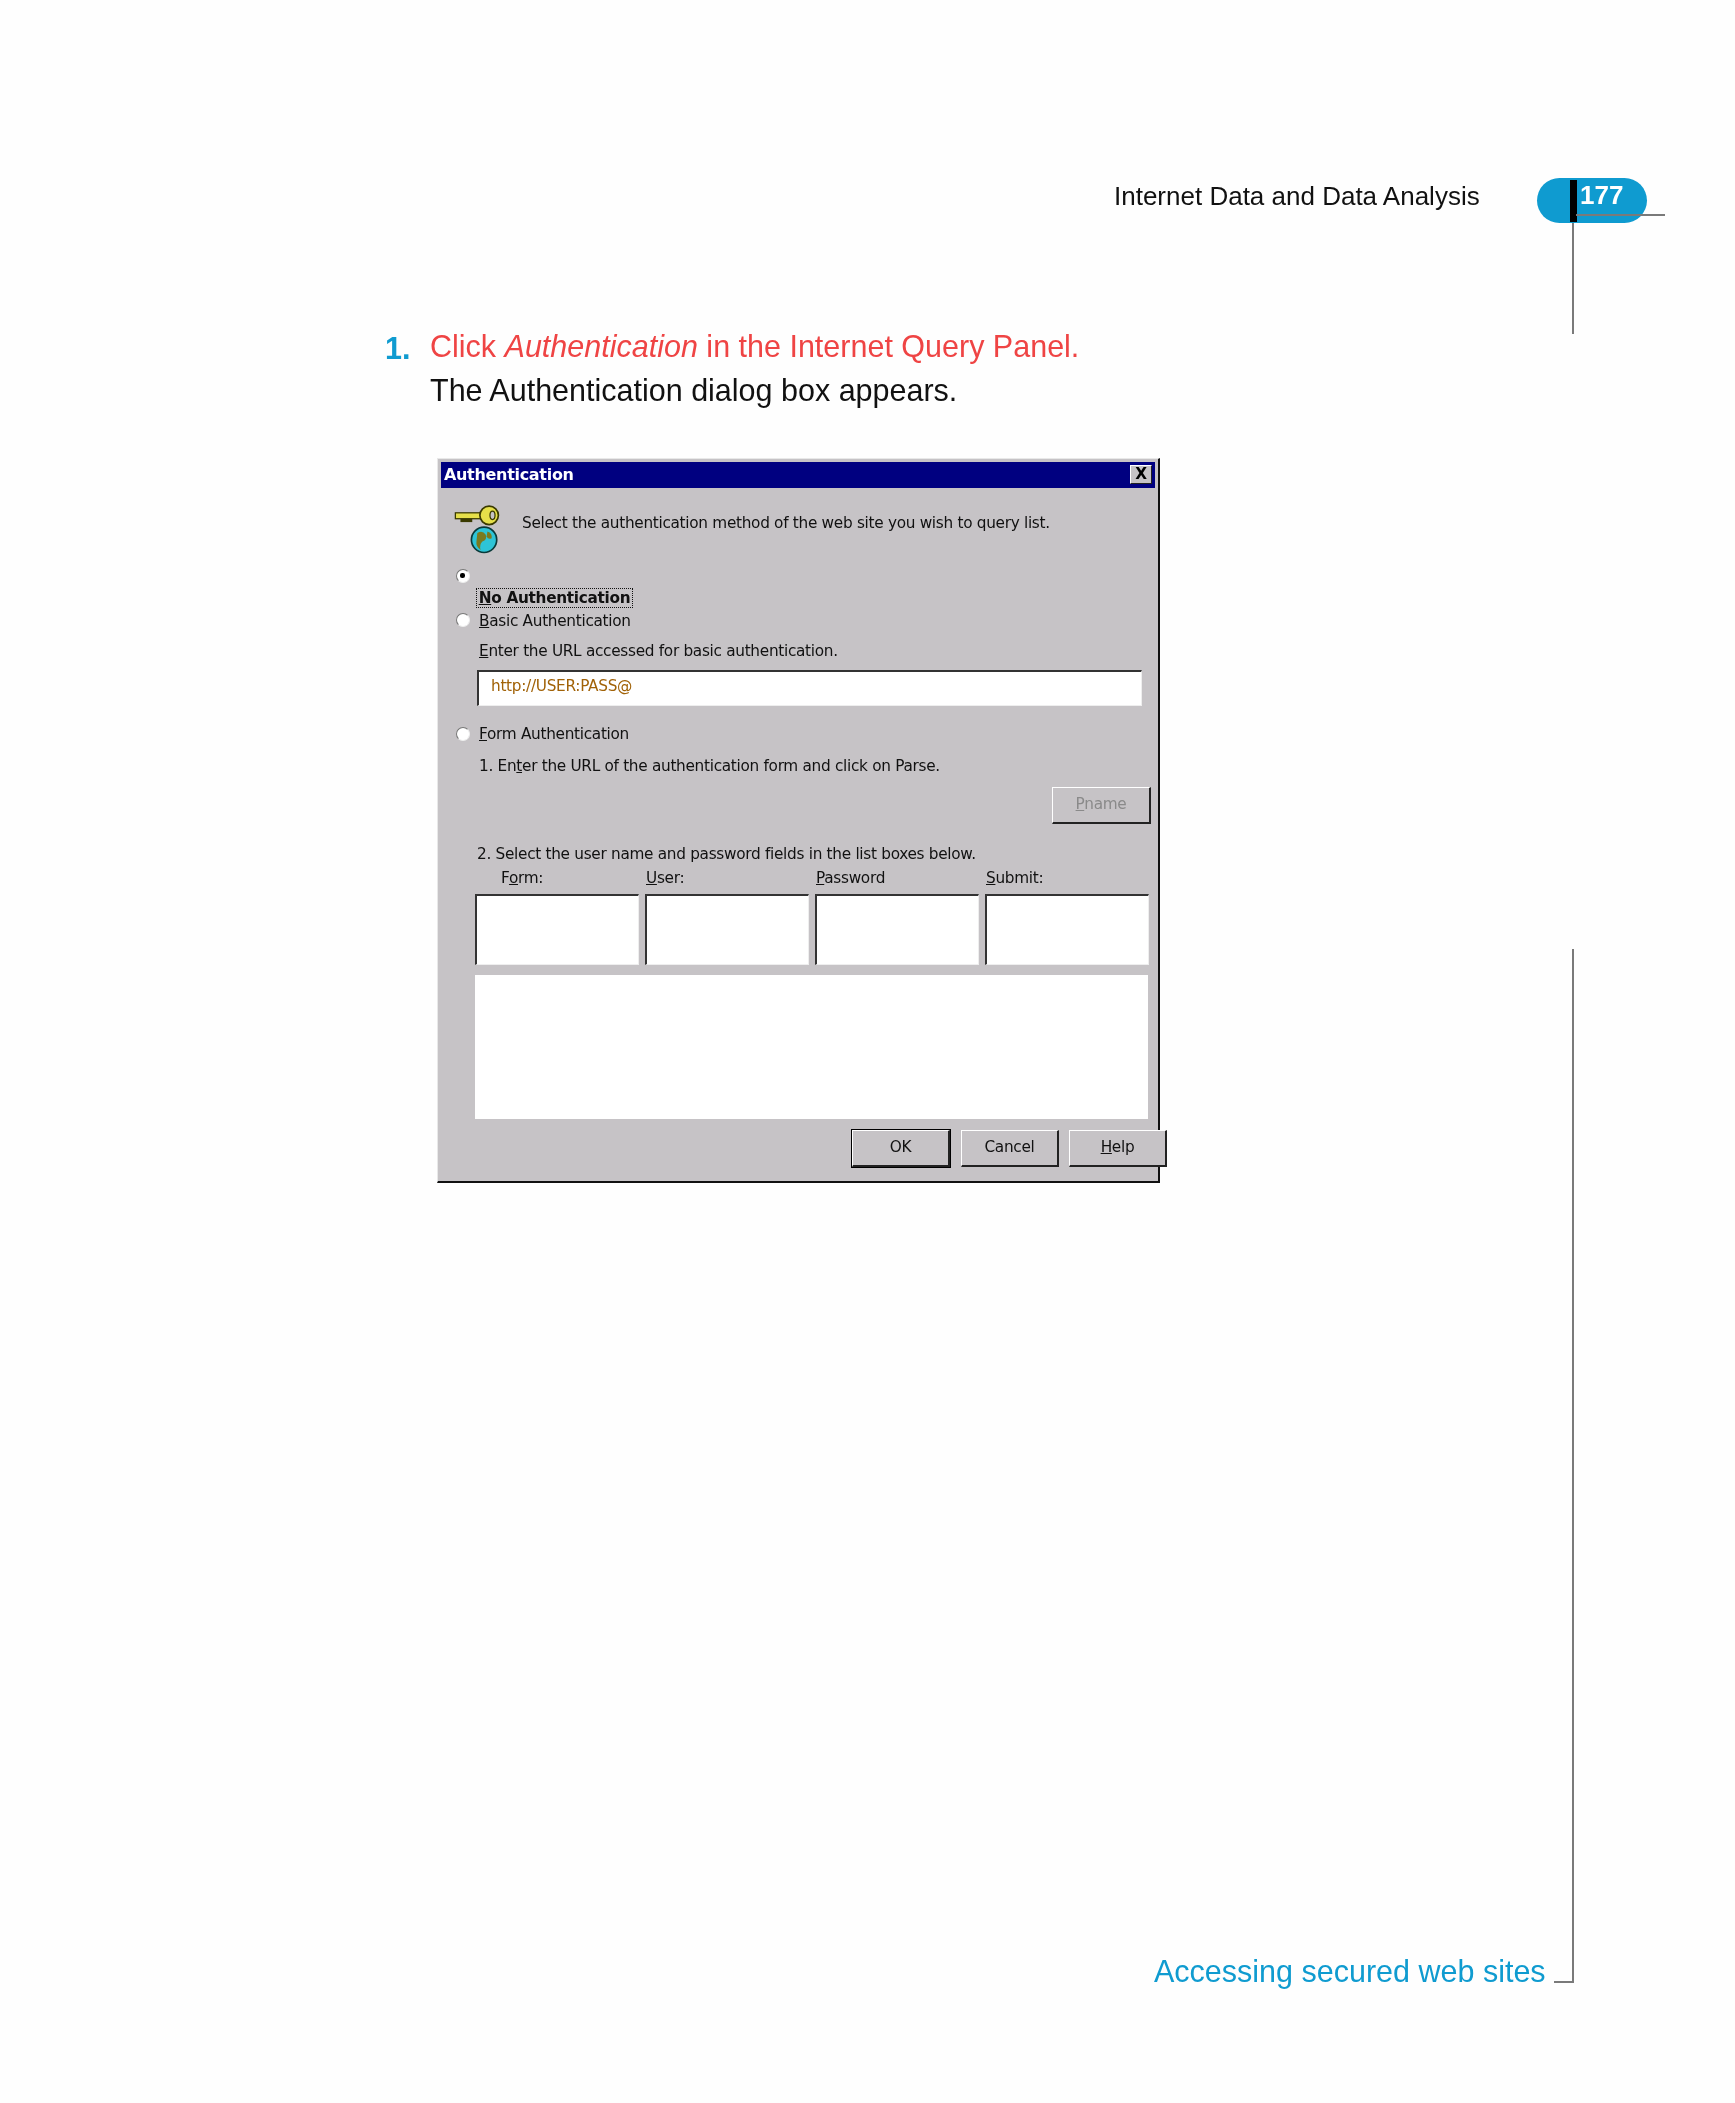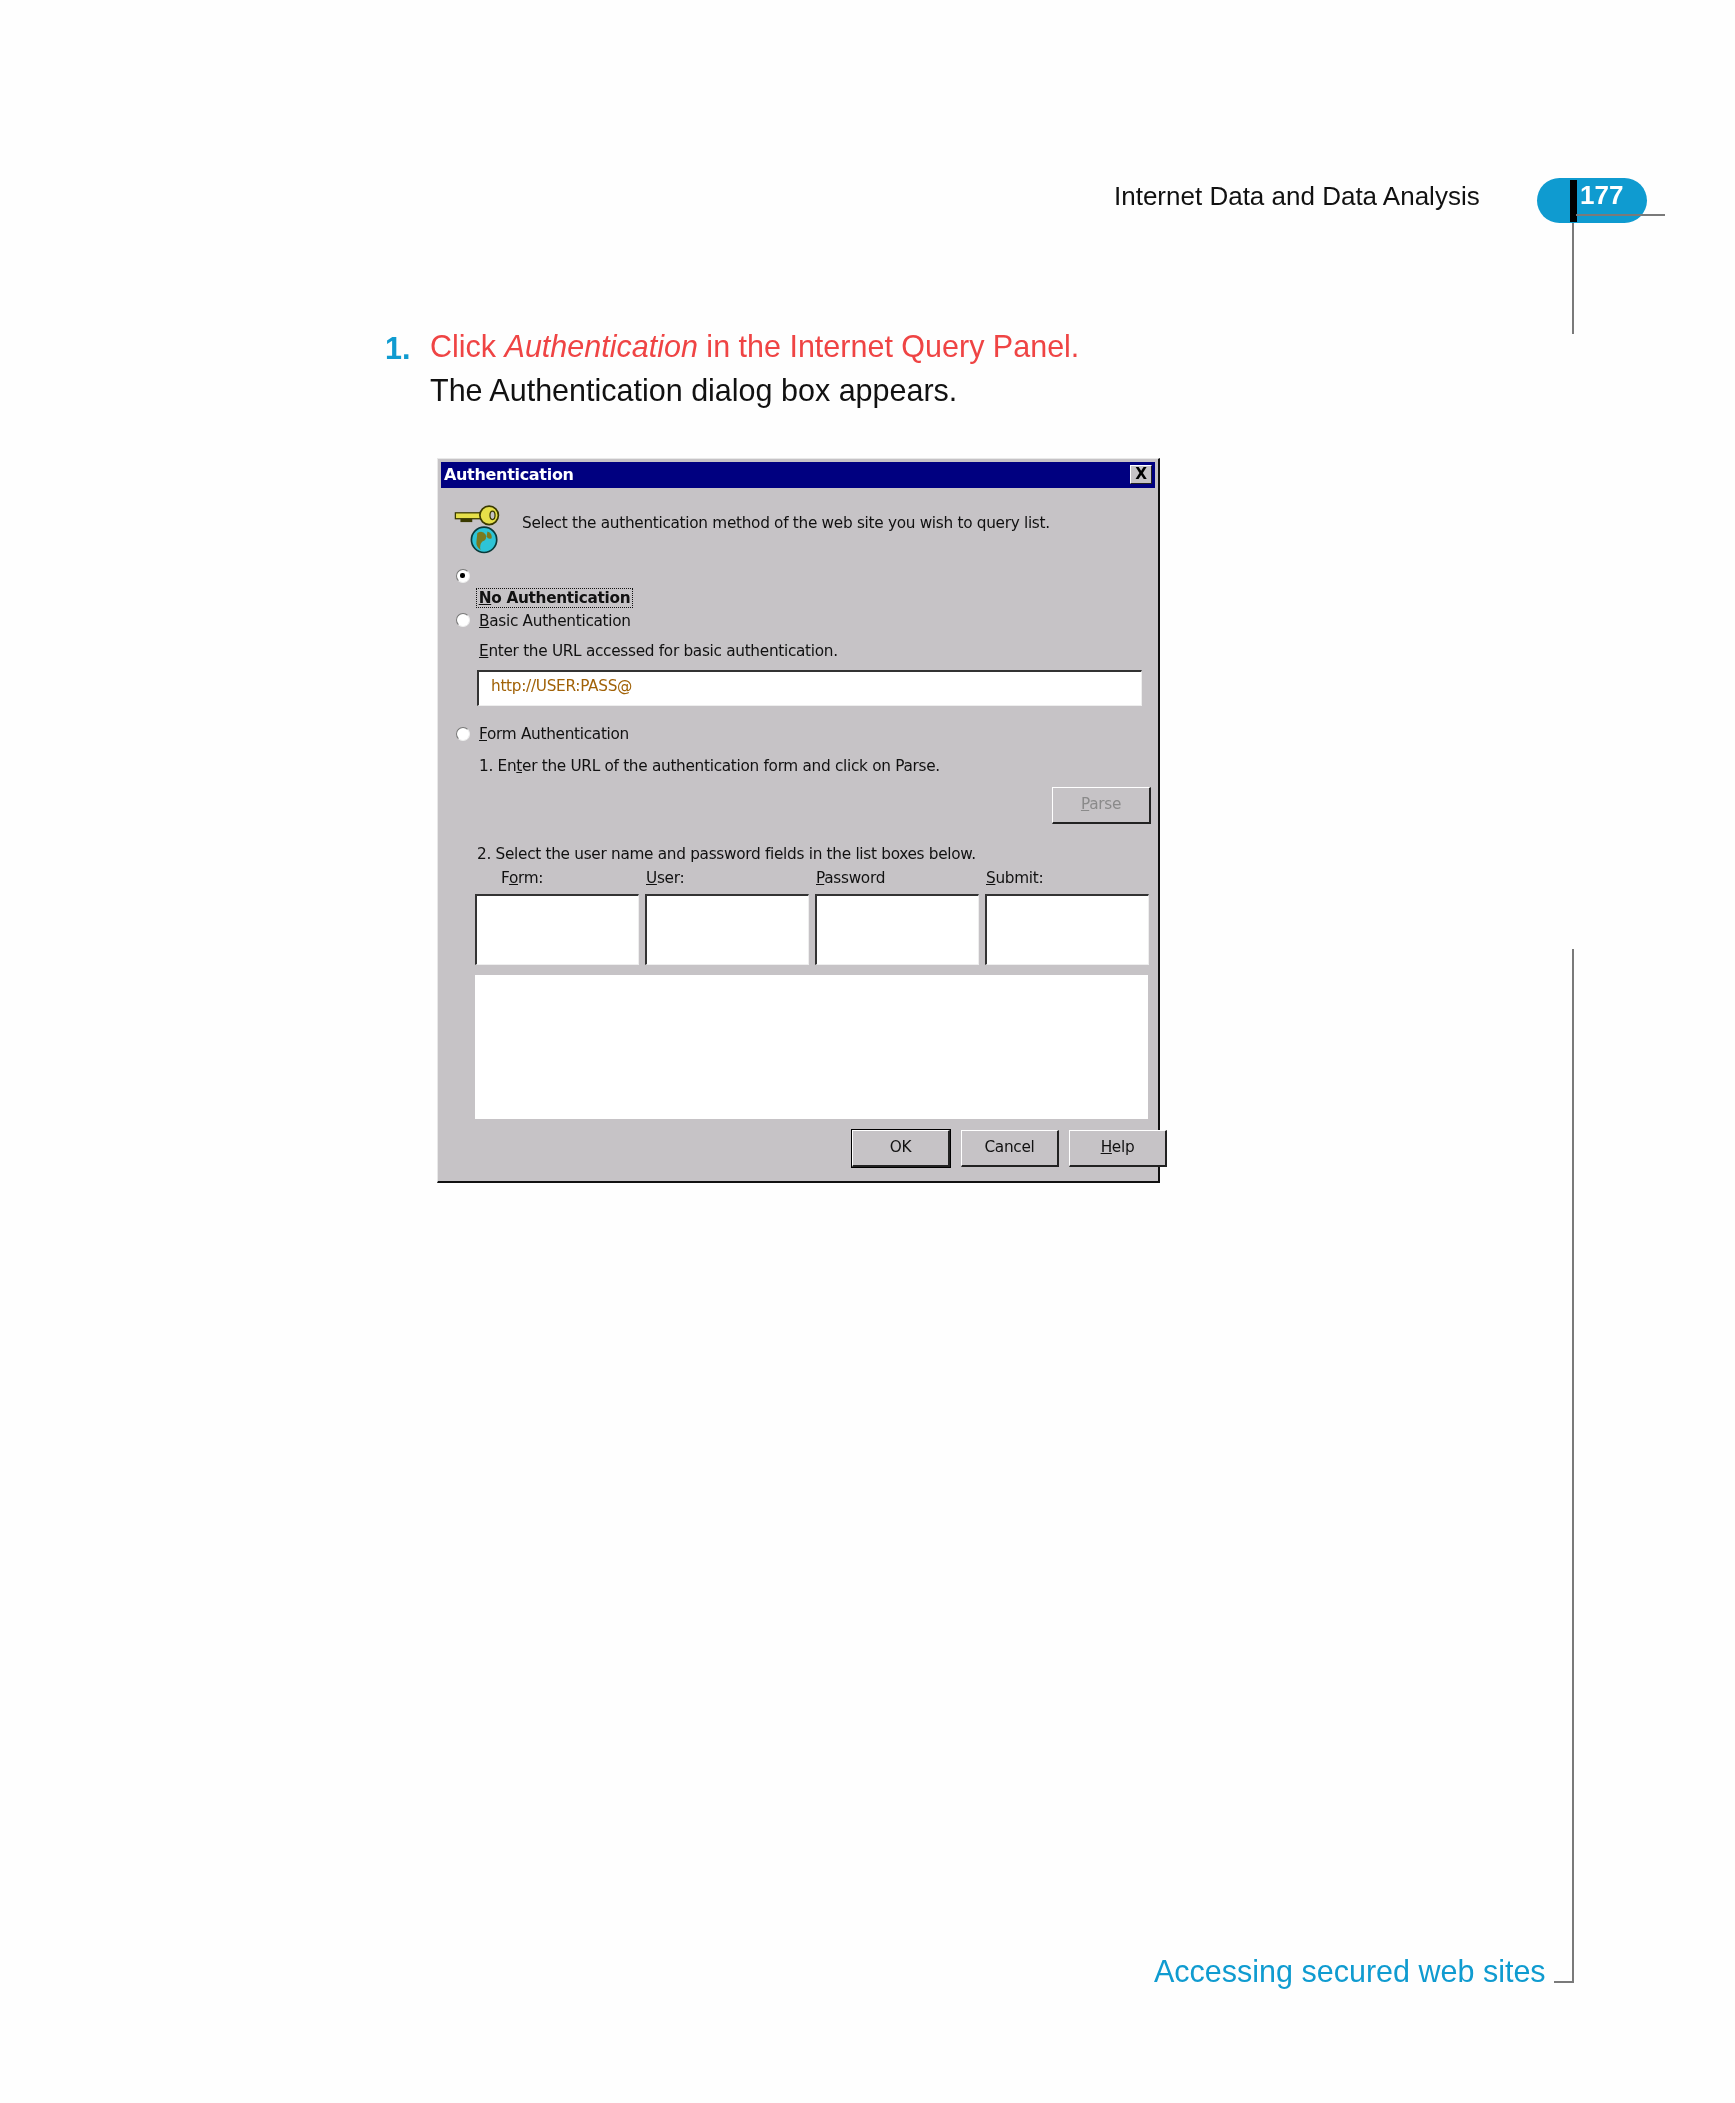--- a/index.html
+++ b/index.html
@@ -125,21 +125,21 @@
   <div class="radio" style="left:18px; top:154px;"></div>
   <div class="d" style="left:41px; top:153px;"><span class="ul">B</span><span>asic Authentication</span></div>
   <div class="d" style="left:41px; top:183px;"><span class="ul">E</span><span>nter the URL accessed for basic authentication.</span></div>
   <div class="sunken" style="left:39px; top:211px; width:665px; height:36px;">
     <span class="input-text">http://USER:PASS@</span>
   </div>
 
   <div class="radio" style="left:18px; top:268px;"></div>
   <div class="d" style="left:41px; top:266px;"><span class="ul">F</span><span>orm Authentication</span></div>
   <div class="d" style="left:41px; top:298px;"><span>1. En</span><span class="ul">t</span><span>er the URL of the authentication form and click on Parse.</span></div>
-  <div class="btn disabled" style="left:614px; top:334px; width:99px; height:37px; line-height:32px; margin-top:-6px;"><span class="ul">P</span><span>arse</span></div>
+  <div class="btn disabled" style="left:614px; top:334px; width:99px; height:37px; line-height:32px; margin-top:-6px;"><span class="ul">P</span><span>name</span></div>
 
   <div class="d" style="left:39px; top:386px;">2. Select the user name and password fields in the list boxes below.</div>
 
   <div class="d" style="left:39px; top:410px;margin-left:24px;"><span>F</span><span class="ul">o</span><span>rm:</span></div>
   <div class="d" style="left:208px; top:410px;"><span class="ul">U</span><span>ser:</span></div>
   <div class="d" style="left:378px; top:410px;"><span class="ul">P</span><span>assword</span></div>
   <div class="d" style="left:548px; top:410px;"><span class="ul">S</span><span>ubmit:</span></div>
 
   <div class="sunken" style="left:37px; top:435px; width:164px; height:71px;"></div>
   <div class="sunken" style="left:207px; top:435px; width:164px; height:71px;"></div>

